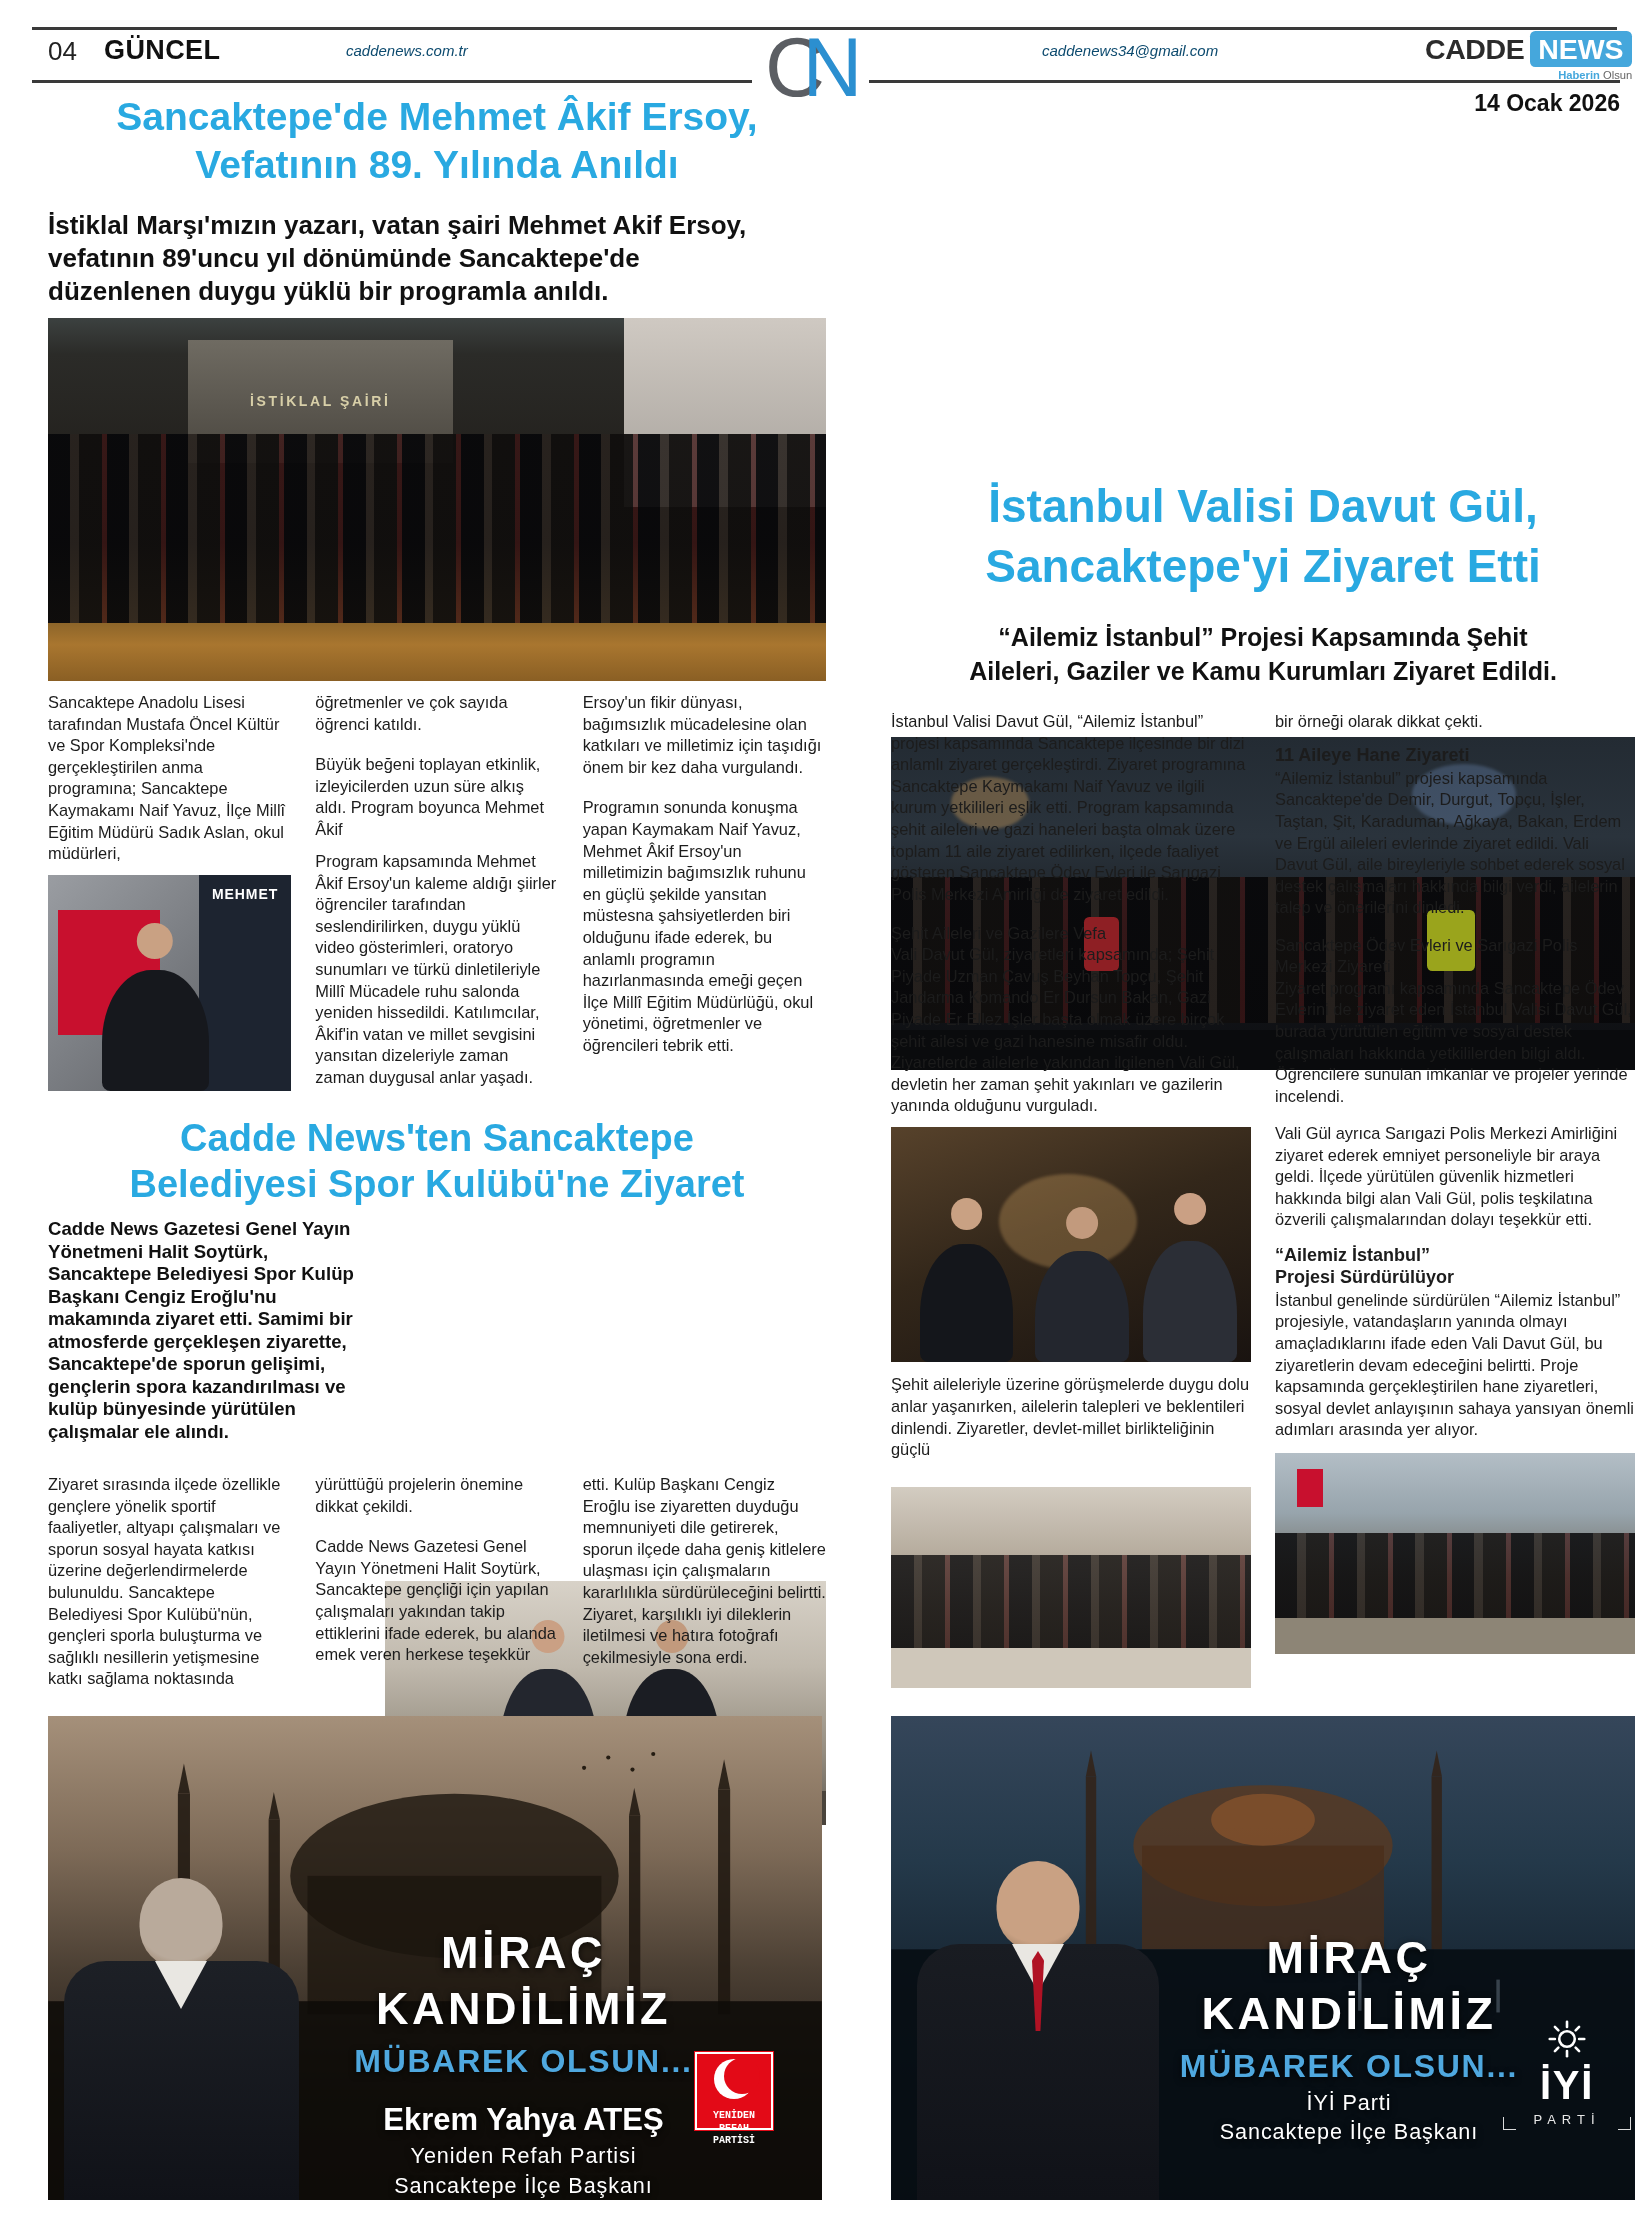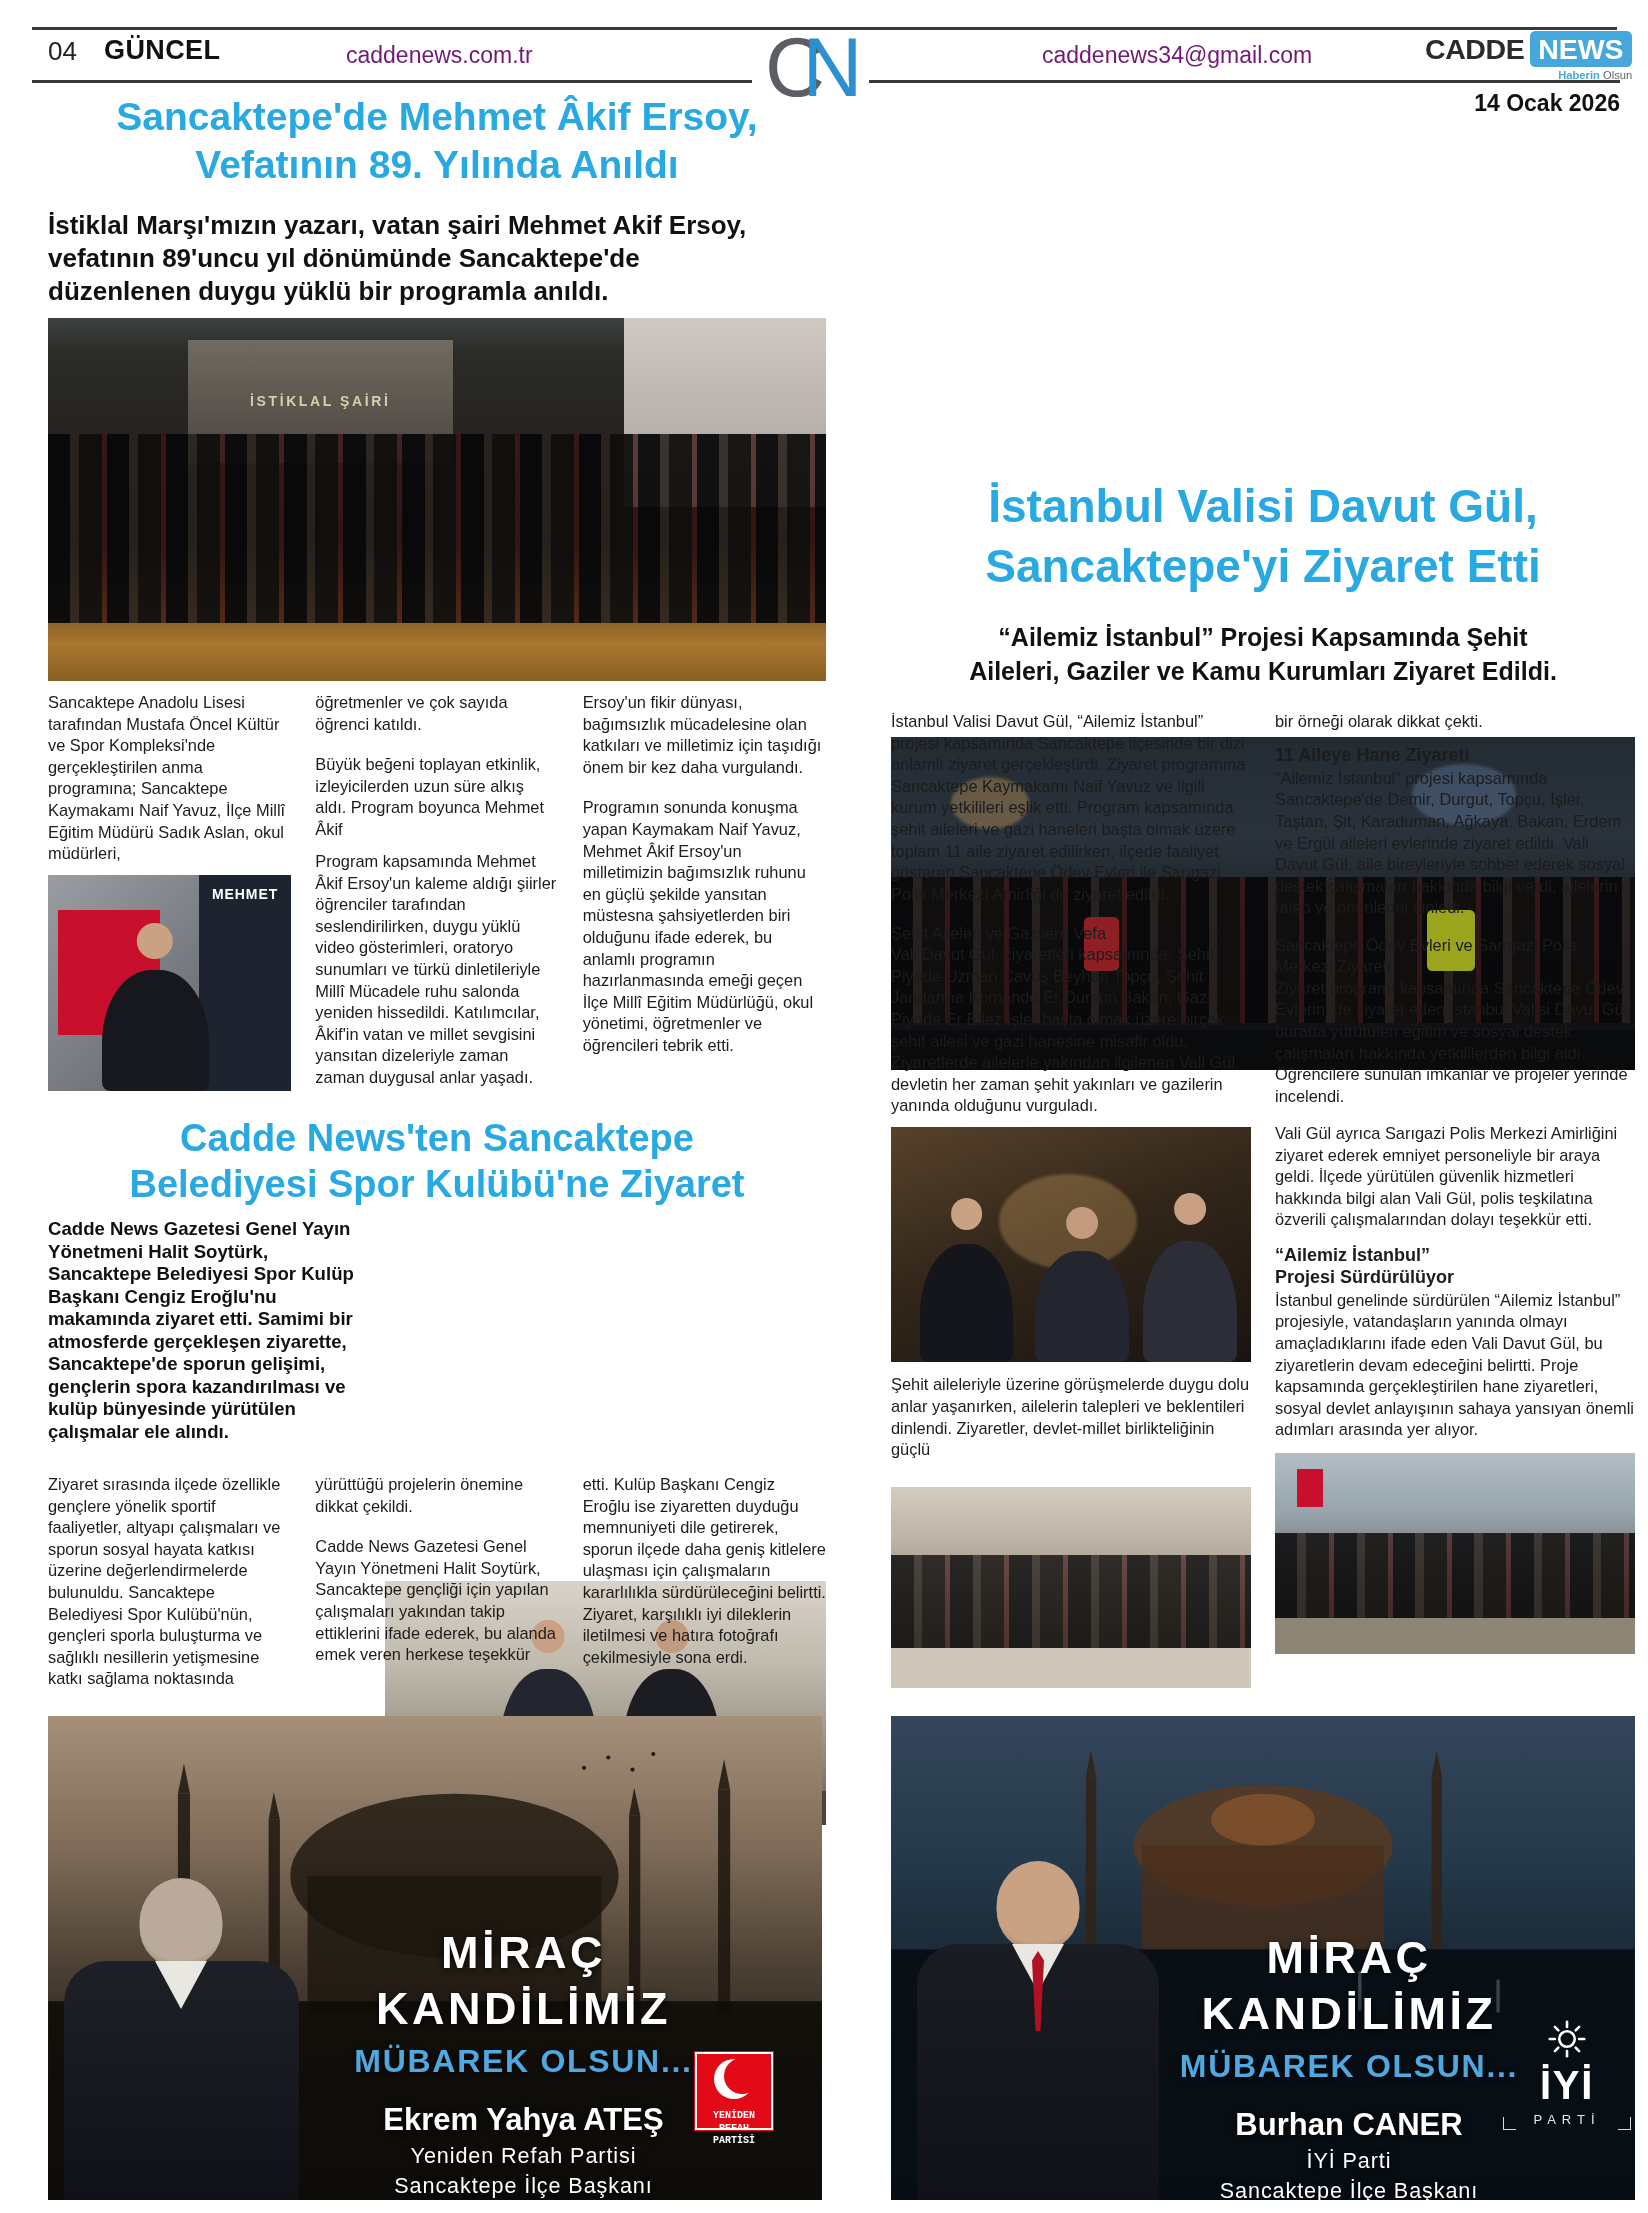--- a/index.html
+++ b/index.html
@@ -4,21 +4,21 @@
 <style>
   html,body{margin:0;padding:0;background:#ffffff;}
   body{font-family:"Liberation Sans", sans-serif; color:#1c1c1c;}
   .page{position:relative;width:1649px;height:2214px;background:#fff;overflow:hidden;}
   .abs{position:absolute;}
   .pre{white-space:pre-line;}
   .rule{background:#3a3a3a;height:2.6px;}
   
   .pagenum{font-size:26px;font-weight:400;color:#222;}
   .section{font-size:27px;font-weight:800;color:#111;letter-spacing:0.4px;}
-  .hdr-url{font-size:23px;color:#701a75;}
+  .hdr-url{font-size:15px;color:#0c4a6e;font-style:italic;}
   .cn-c{font-size:83px;font-weight:400;color:#5b5e63;line-height:1;}
   .cn-n{font-size:83px;font-weight:400;color:#2b8fd0;line-height:1;margin-left:-22.5px;}
   .brand{display:flex;align-items:center;}
   .brand-cadde{font-size:28.5px;font-weight:800;color:#2b2b2b;letter-spacing:-0.4px;}
   .brand-news{font-size:28.5px;font-weight:800;color:#fff;background:#45A7DC;border-radius:5.2px;padding:1.7px 8.6px;margin-left:5.2px;}
   .brand-tag{font-size:11.2px;text-align:right;margin-top:1.7px;}
   .brand-tag .b1{color:#45A7DC;font-weight:700;}
   .brand-tag .b2{color:#666;}
   .hdr-date{font-size:23px;font-weight:800;color:#111;text-align:right;}
   
@@ -272,21 +272,20 @@
       <div class="p-head"></div>
       <div class="p-body">
         <div class="p-shirt"></div>
         <div class="p-tie"></div>
       </div>
     </div>
     <div class="bn-text" style="left:246px;top:214px;width:424px;">
       <div class="bn-l1">MİRAÇ</div>
       <div class="bn-l1">KANDİLİMİZ</div>
       <div class="bn-l3">MÜBAREK OLSUN...</div>
-      <div class="bn-name">Burhan CANER</div>
       <div class="bn-party">İYİ Parti</div>
       <div class="bn-role">Sancaktepe İlçe Başkanı</div>
     </div>
     <div class="iyi-logo" style="left:624px;top:304px;width:104px;">
       <svg class="sun" viewBox="0 0 44 44">
         <circle cx="22" cy="22" r="9" fill="none" stroke="#fff" stroke-width="3"></circle>
         <g stroke="#fff" stroke-width="3" stroke-linecap="round">
           <line x1="22" y1="2" x2="22" y2="8"></line>
             <line x1="22" y1="36" x2="22" y2="42"></line>
           <line x1="2" y1="22" x2="8" y2="22"></line>

